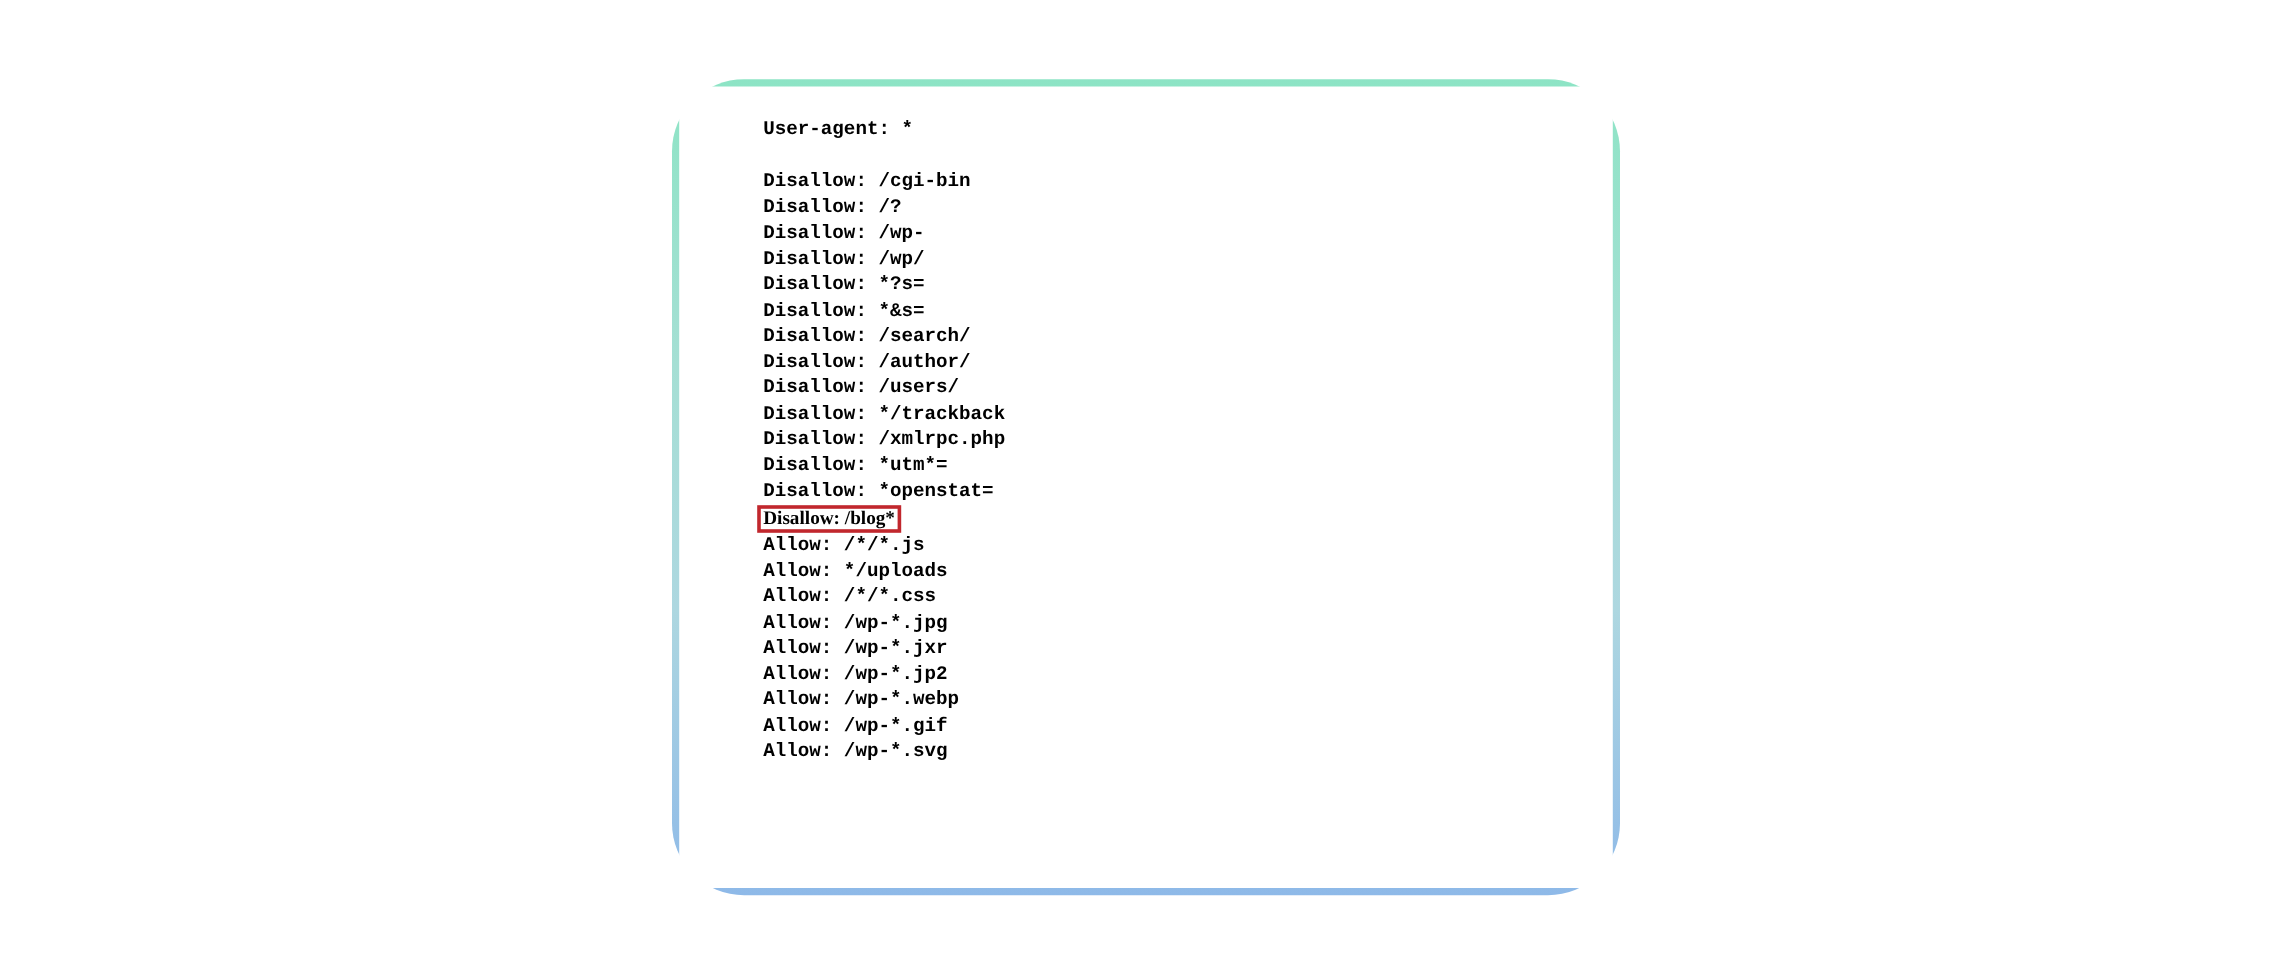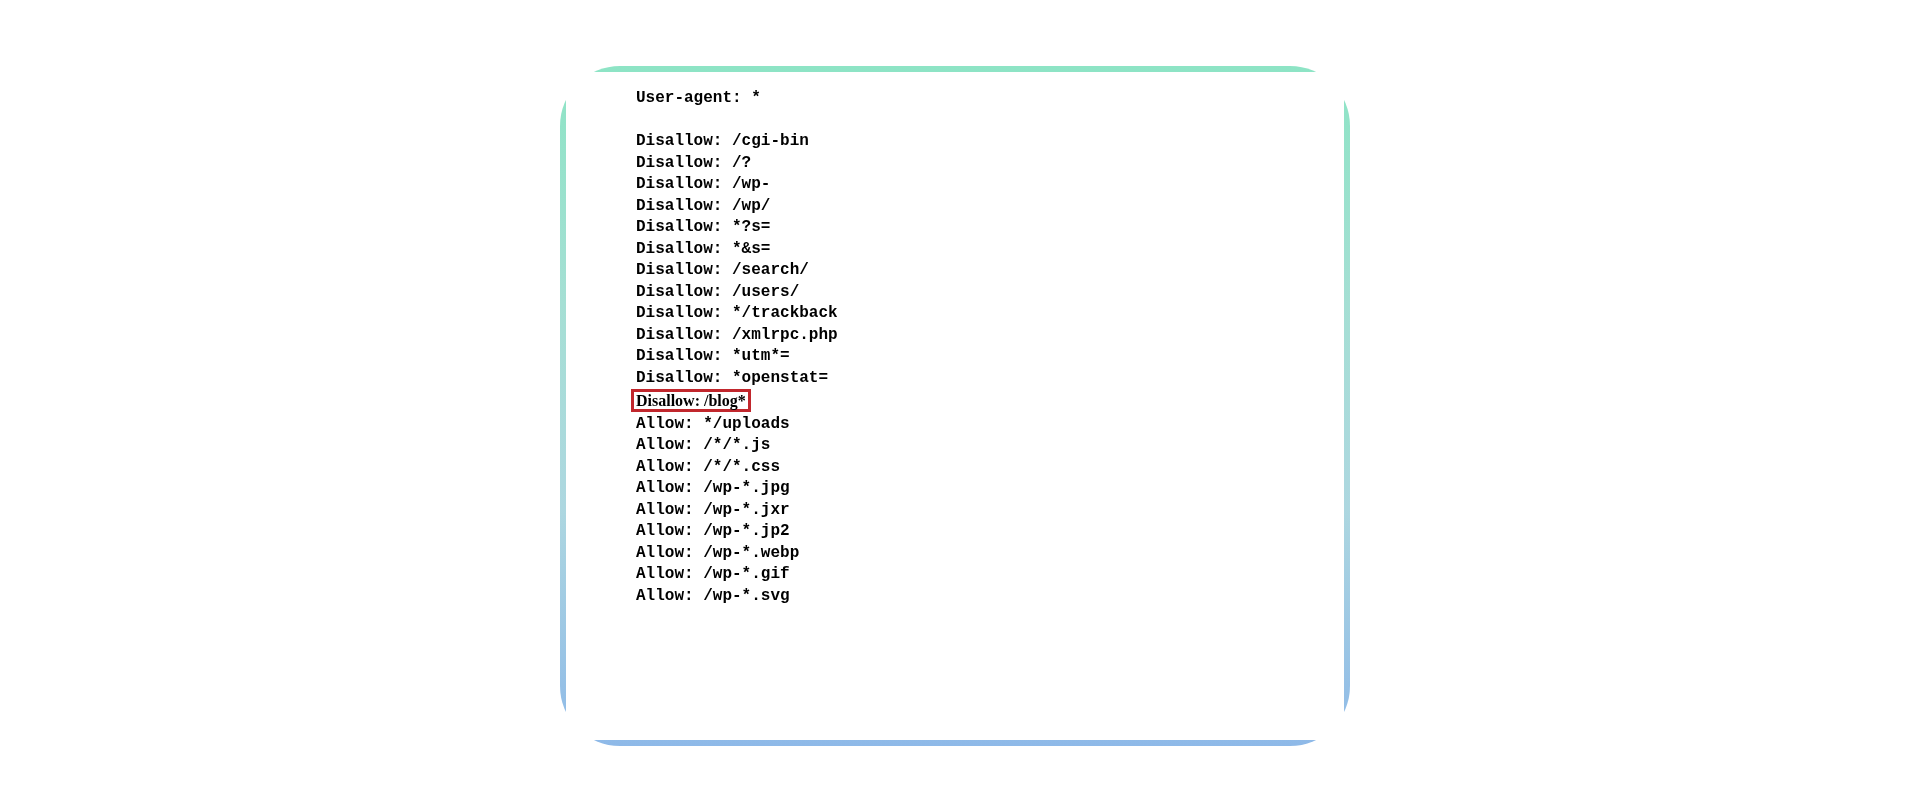--- a/index.html
+++ b/index.html
@@ -24,21 +24,21 @@
       display: flex;
       justify-content: center;
       align-items: center;
       padding: 6px;
     }
     .code-panel {
       width: 100%;
       height: 100%;
       background: #ffffff;
       border-radius: 17px;
-      padding: 16px 60px 26px 70px;
+      padding: 26px 60px 26px 70px;
       overflow: hidden;
     }
     .code-line {
       font-family: "Courier New", Courier, monospace;
       font-weight: bold;
       font-size: 16px;
       line-height: 21.5px;
       color: #000000;
       white-space: pre;
       display: block;
@@ -62,28 +62,29 @@
   <div class="code-panel">
     <span class="code-line">User-agent: *</span>
     <div class="blank-line"></div>
     <span class="code-line">Disallow: /cgi-bin</span>
     <span class="code-line">Disallow: /?</span>
     <span class="code-line">Disallow: /wp-</span>
     <span class="code-line">Disallow: /wp/</span>
     <span class="code-line">Disallow: *?s=</span>
     <span class="code-line">Disallow: *&amp;s=</span>
     <span class="code-line">Disallow: /search/</span>
+    <span class="code-line">Disallow: /author/</span>
     <span class="code-line">Disallow: /users/</span>
     <span class="code-line">Disallow: */trackback</span>
     <span class="code-line">Disallow: /xmlrpc.php</span>
     <span class="code-line">Disallow: *utm*=</span>
     <span class="code-line">Disallow: *openstat=</span>
     <span class="code-line"><span class="highlighted-line">Disallow: /blog*</span></span>
+    <span class="code-line">Allow: /*/*.js</span>
     <span class="code-line">Allow: */uploads</span>
-    <span class="code-line">Allow: /*/*.js</span>
     <span class="code-line">Allow: /*/*.css</span>
     <span class="code-line">Allow: /wp-*.jpg</span>
     <span class="code-line">Allow: /wp-*.jxr</span>
     <span class="code-line">Allow: /wp-*.jp2</span>
     <span class="code-line">Allow: /wp-*.webp</span>
     <span class="code-line">Allow: /wp-*.gif</span>
     <span class="code-line">Allow: /wp-*.svg</span>
   </div>
 </div>
 

